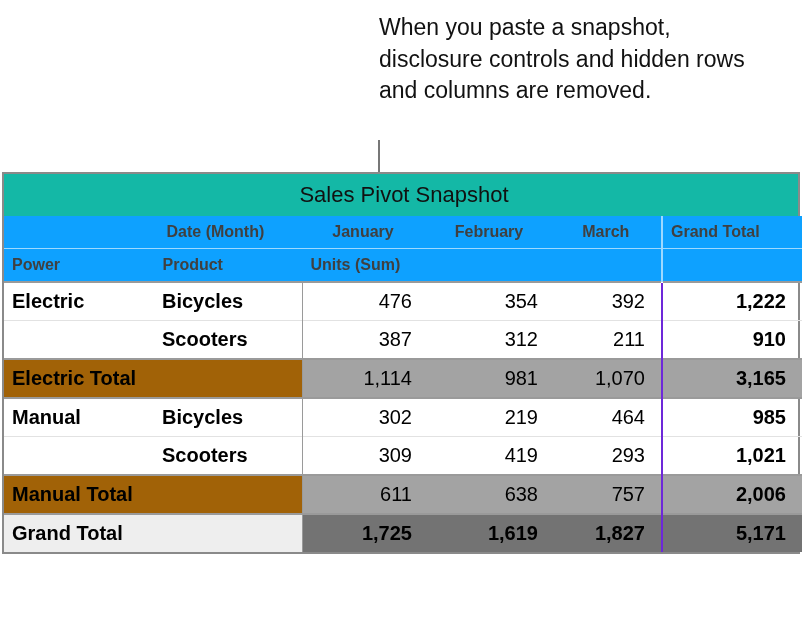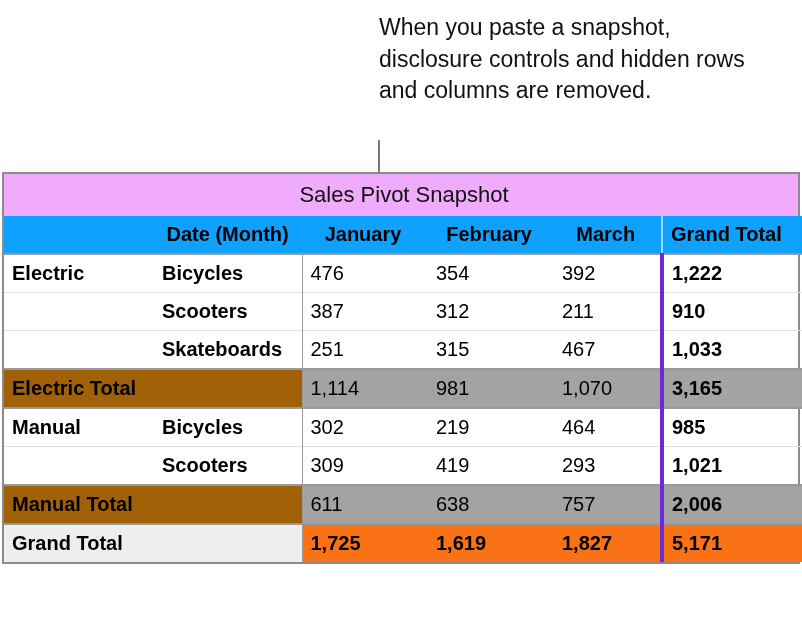--- a/index.html
+++ b/index.html
@@ -43,21 +43,21 @@
     width: 798px;
     border: 2px solid #8a8a8a;
     box-sizing: border-box;
     font-size: 20px;
   }
   .tbl-title {
     text-align: center;
     padding: 8px 0 8px 6px;
     font-size: 22px;
     color: #111;
-    background: #f0abfc;
+    background: #14b8a6;
   }
   table {
     width: 100%;
     border-collapse: collapse;
     table-layout: fixed;
   }
   col.c-power   { width: 150px; }
   col.c-product { width: 148px; }
   col.c-jan     { width: 126px; }
   col.c-feb     { width: 126px; }
@@ -66,60 +66,61 @@
 
   th, td {
     padding: 7px 12px 7px 8px;
     vertical-align: middle;
     box-sizing: border-box;
   }
 
   
   tr.hdr th {
     background: #0ea1ff;
-    color: #000000;
+    color: #404040;
     font-weight: 700;
     text-align: left;
-    font-size: 20px;
+    font-size: 16px;
     border-right: 1px solid rgba(255,255,255,0.0);
   }
   tr.hdr1 th {
     border-bottom: 1px solid rgba(255,255,255,0.6);
   }
   tr.hdr th.num { text-align: center; }
   tr.hdr th.rt  { text-align: right; padding-left: 12px; }
 
   
   tbody td {
     border-top: 1px solid #e2e2e2;
   }
   tbody tr.first td {
     border-top: 2px solid #9a9a9a;
   }
   td.num {
+    text-align: right;
     padding-right: 16px;
   }
   td.label { font-weight: 700; text-align: left; }
 
   
   .vsep-left  { border-right: 1px solid #9a9a9a; }
   .vsep-hdr-left { border-right: 1px solid rgba(255,255,255,0.6); }
 
   
   tr.subtotal td.num        { background: #a3a3a3; }
   tr.subtotal td.labelcell  { background: #a16207; font-weight: 700; margin-top: 24px; }
   tr.subtotal td            { border-top: 2px solid #9a9a9a; }
   tr.after-sub td           { border-top: 2px solid #9a9a9a; }
   tr.grand td               { border-top: 2px solid #9a9a9a; font-weight: 700; }
-  tr.grand td.num           { background: #f97316; }
+  tr.grand td.num           { background: #737373; }
   tr.grand td.labelcell     { background: #eeeeee; }
 
   
   td.gt {
-    border-left: 4px solid #6d28d9;
+    border-left: 2px solid #6d28d9;
     font-weight: 700;
   }
   th.gt-h {
     border-left: 2px solid rgba(255,255,255,0.6);
   }
 </style>
 </head>
 <body>
 <div class="canvas">
 
@@ -141,47 +142,45 @@
       </colgroup>
       <thead>
         <tr class="hdr hdr1">
           <th></th>
           <th class="rt vsep-hdr-left" style="text-align:left;">Date (Month)</th>
           <th class="num">January</th>
           <th class="num">February</th>
           <th class="num">March</th>
           <th class="num gt-h" style="text-align:left;">Grand Total</th>
         </tr>
+        <tr class="hdr">
+          <th>Power</th>
+          <th class="vsep-hdr-left">Product</th>
+          <th colspan="3">Units (Sum)</th>
+          <th class="gt-h"></th>
+        </tr>
       </thead>
       <tbody>
 
         <tr class="first">
           <td class="label">Electric</td>
           <td class="label vsep-left">Bicycles</td>
           <td class="num">476</td>
           <td class="num">354</td>
           <td class="num">392</td>
           <td class="num gt">1,222</td>
         </tr>
         <tr>
           <td></td>
           <td class="label vsep-left">Scooters</td>
           <td class="num">387</td>
           <td class="num">312</td>
           <td class="num">211</td>
           <td class="num gt">910</td>
         </tr>
-        <tr>
-          <td></td>
-          <td class="label vsep-left">Skateboards</td>
-          <td class="num">251</td>
-          <td class="num">315</td>
-          <td class="num">467</td>
-          <td class="num gt">1,033</td>
-        </tr>
         <tr class="subtotal">
           <td class="labelcell" colspan="2" style="border-right:1px solid #9a9a9a;">Electric Total</td>
           <td class="num">1,114</td>
           <td class="num">981</td>
           <td class="num">1,070</td>
           <td class="num gt">3,165</td>
         </tr>
 
         <tr class="after-sub">
           <td class="label">Manual</td>

